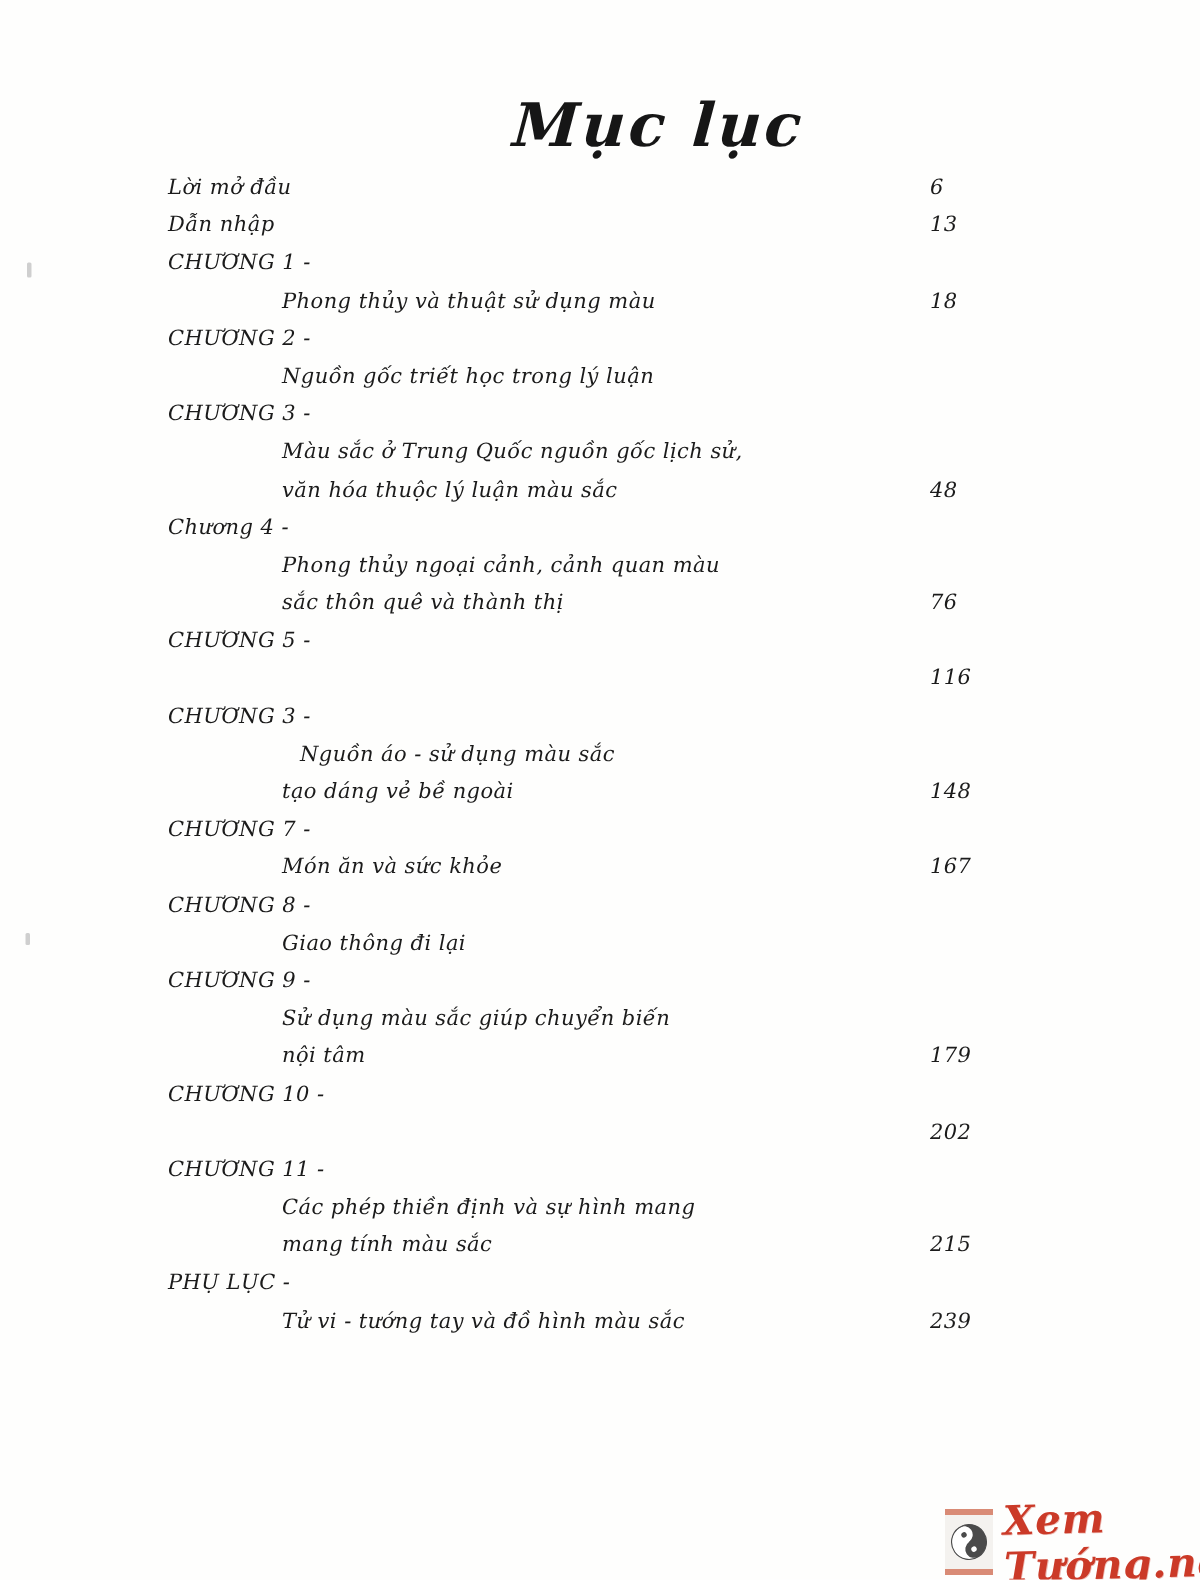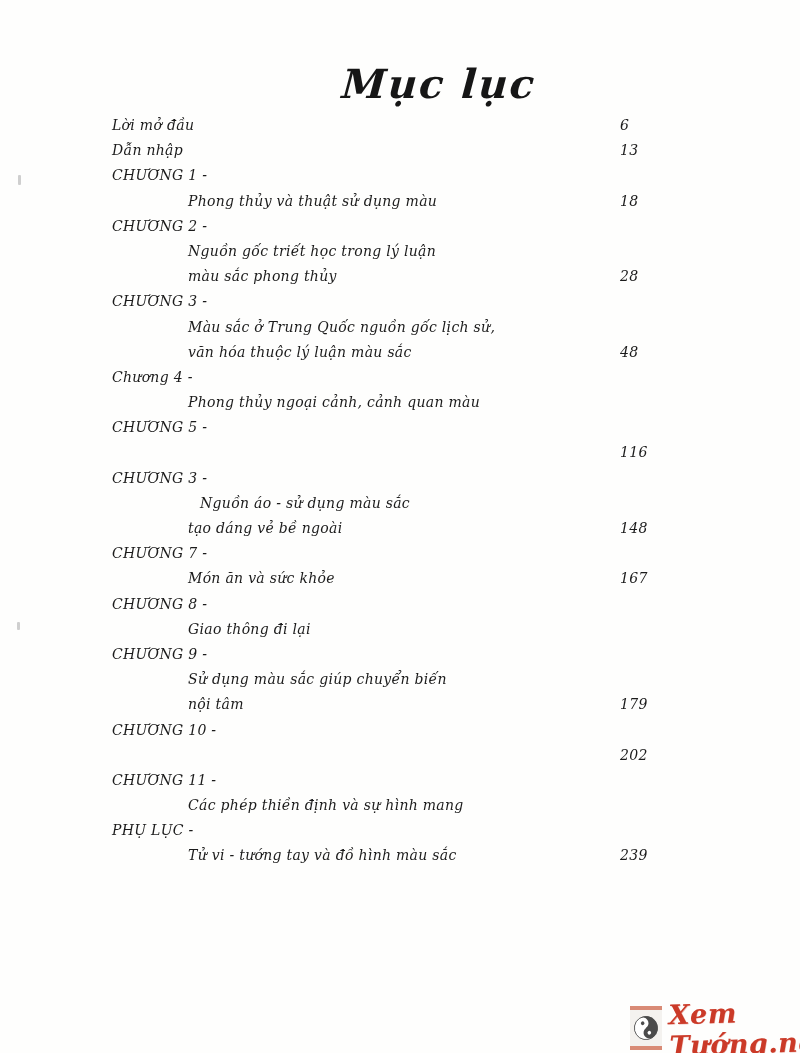--- a/index.html
+++ b/index.html
@@ -127,44 +127,44 @@
     <span class="toc-page">18</span>
   </div>
       <div class="toc-row ind-0">
     <span class="toc-text">CHƯƠNG 2 -</span>
     
   </div>
       <div class="toc-row ind-1">
     <span class="toc-text">Nguồn gốc triết học trong lý luận</span>
     
   </div>
-      <div class="toc-row ind-1">
-    <span class="toc-text">màu sắc phong thủy</span>
-    <span class="toc-page">28</span>
-  </div>
       <div class="toc-row ind-0">
     <span class="toc-text">CHƯƠNG 3 -</span>
     
   </div>
       <div class="toc-row ind-1">
     <span class="toc-text">Màu sắc ở Trung Quốc nguồn gốc lịch sử,</span>
     
   </div>
       <div class="toc-row ind-1">
     <span class="toc-text">văn hóa thuộc lý luận màu sắc</span>
     <span class="toc-page">48</span>
   </div>
       <div class="toc-row ind-0">
     <span class="toc-text">Chương 4 -</span>
     
   </div>
       <div class="toc-row ind-1">
     <span class="toc-text">Phong thủy ngoại cảnh, cảnh quan màu</span>
     
   </div>
+      <div class="toc-row ind-1">
+    <span class="toc-text">sắc thôn quê và thành thị</span>
+    <span class="toc-page">76</span>
+  </div>
       <div class="toc-row ind-0">
     <span class="toc-text">CHƯƠNG 5 -</span>
     
   </div>
       <div class="toc-row ind-1">
     <span class="toc-page">116</span>
   </div>
       <div class="toc-row ind-0">
     <span class="toc-text">CHƯƠNG 3 -</span>
     
@@ -212,20 +212,24 @@
       <div class="toc-row ind-1">
     <span class="toc-page">202</span>
   </div>
       <div class="toc-row ind-0">
     <span class="toc-text">CHƯƠNG 11 -</span>
     
   </div>
       <div class="toc-row ind-1">
     <span class="toc-text">Các phép thiền định và sự hình mang</span>
     
+  </div>
+      <div class="toc-row ind-1">
+    <span class="toc-text">mang tính màu sắc</span>
+    <span class="toc-page">215</span>
   </div>
       <div class="toc-row ind-0">
     <span class="toc-text">PHỤ LỤC -</span>
     
   </div>
       <div class="toc-row ind-1">
     <span class="toc-text">Tử vi - tướng tay và đồ hình màu sắc</span>
     <span class="toc-page">239</span>
   </div>
     </div>

